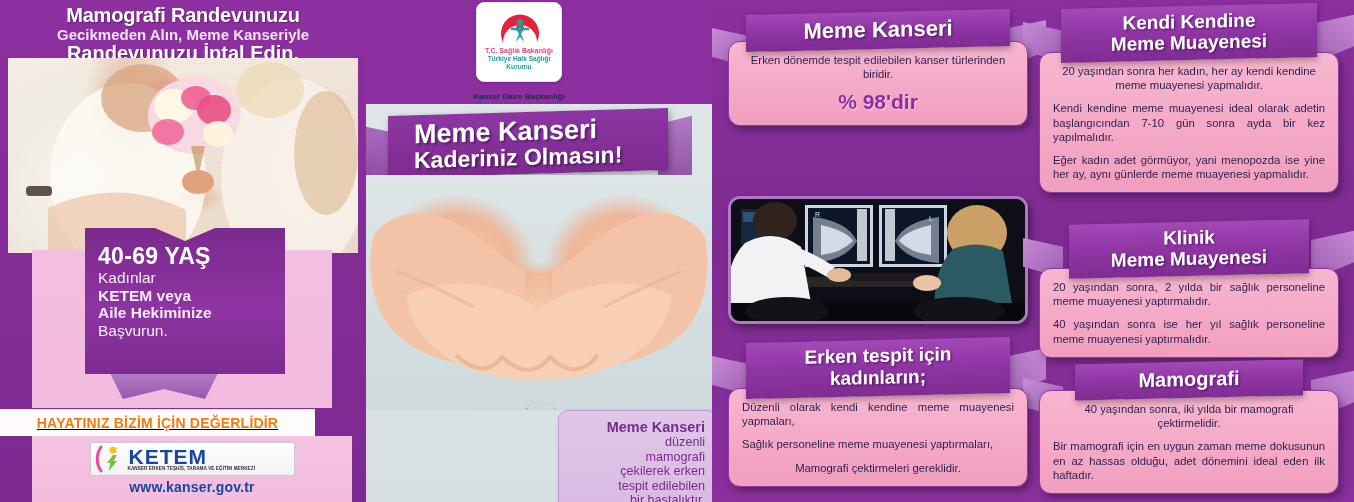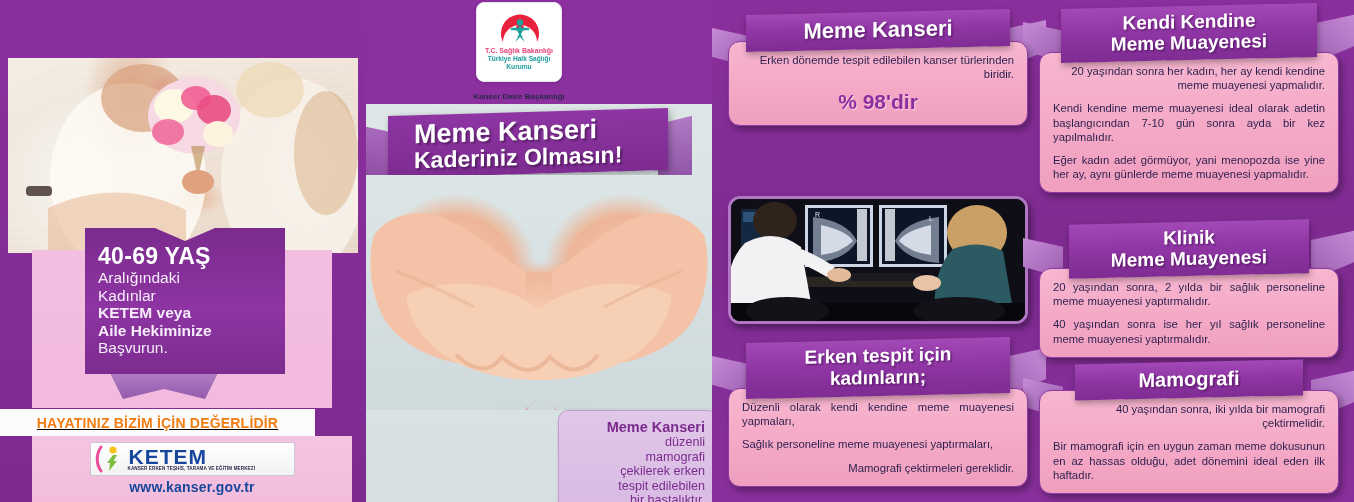--- a/index.html
+++ b/index.html
@@ -185,39 +185,44 @@
   .rh-body {
     position:relative; z-index:2; margin-top:-8px;
     background: linear-gradient(180deg,#f7b6cf 0%, #f4a9c6 55%, #f09fbe 100%);
     border-radius:12px;
     border:1px solid #8f3aa3;
     box-shadow:3px 4px 7px rgba(0,0,0,.33);
     padding:11px 13px 11px;
   }
   .rp { color:#2b1f4e; font-size:11.3px; line-height:14.2px; text-align:justify; margin-bottom:9px; }
   .rp:last-child { margin-bottom:0; }
-  .rp-nojust { text-align:right; }
+  .rp-nojust { text-align:center; }
   .pct {
     color:#8e2d9e; font-weight:bold; font-size:21px; text-align:center; margin-top:7px;
     text-shadow:1px 1px 1px rgba(255,255,255,.5);
   }
   .photo-card {
     position:absolute; left:16px; top:196px; width:300px; height:128px;
     border-radius:12px; border:3px solid #b277c4;
     background:#0c0c12; overflow:hidden;
     box-shadow:3px 4px 7px rgba(0,0,0,.4);
   }
 </style>
 </head>
 <body>
 
 <div class="stage">
 
   <div class="left-panel">
 
+    <div class="left-header">
+      <div class="lh1">Mamografi Randevunuzu</div>
+      <div class="lh2">Gecikmeden Alın, Meme Kanseriyle</div>
+      <div class="lh3">Randevunuzu İptal Edin.</div>
+    </div>
 
     <div class="couple-photo">
       <div class="photo-grain"></div>
       <svg width="350" height="195" style="position:absolute;inset:0">
         <ellipse cx="120" cy="120" rx="78" ry="95" fill="#fdfaf4" opacity=".85"></ellipse>
         <ellipse cx="285" cy="120" rx="72" ry="100" fill="#f8f2ea" opacity=".85"></ellipse>
         <ellipse cx="135" cy="40" rx="42" ry="34" fill="#d9a481" opacity=".75"></ellipse>
         <ellipse cx="262" cy="32" rx="34" ry="28" fill="#eed8b4" opacity=".7"></ellipse>
         <ellipse cx="318" cy="95" rx="32" ry="62" fill="#c98f52" opacity=".35"></ellipse>
         <path d="M40 150 Q110 118 178 152 L178 195 L40 195Z" fill="#e7b692" opacity=".55"></path>
@@ -231,21 +236,20 @@
         <ellipse cx="190" cy="124" rx="16" ry="12" fill="#e0a27e"></ellipse>
         <rect x="18" y="128" width="26" height="10" rx="4" fill="#3a2b28" opacity=".8"></rect>
       </svg>
     </div>
 
     <div class="pinkfield"></div>
 
     <div class="banner-tail"></div>
     <div class="age-banner">
       <div class="age-big">40-69 YAŞ</div>
-      <div class="age-line">Aralığındaki</div>
       <div class="age-line">Kadınlar</div>
       <div class="age-line bold">KETEM veya</div>
       <div class="age-line bold">Aile Hekiminize</div>
       <div class="age-line">Başvurun.</div>
     </div>
 
     <div class="white-strip">
       <span>HAYATINIZ BİZİM İÇİN DEĞERLİDİR</span>
     </div>
 

